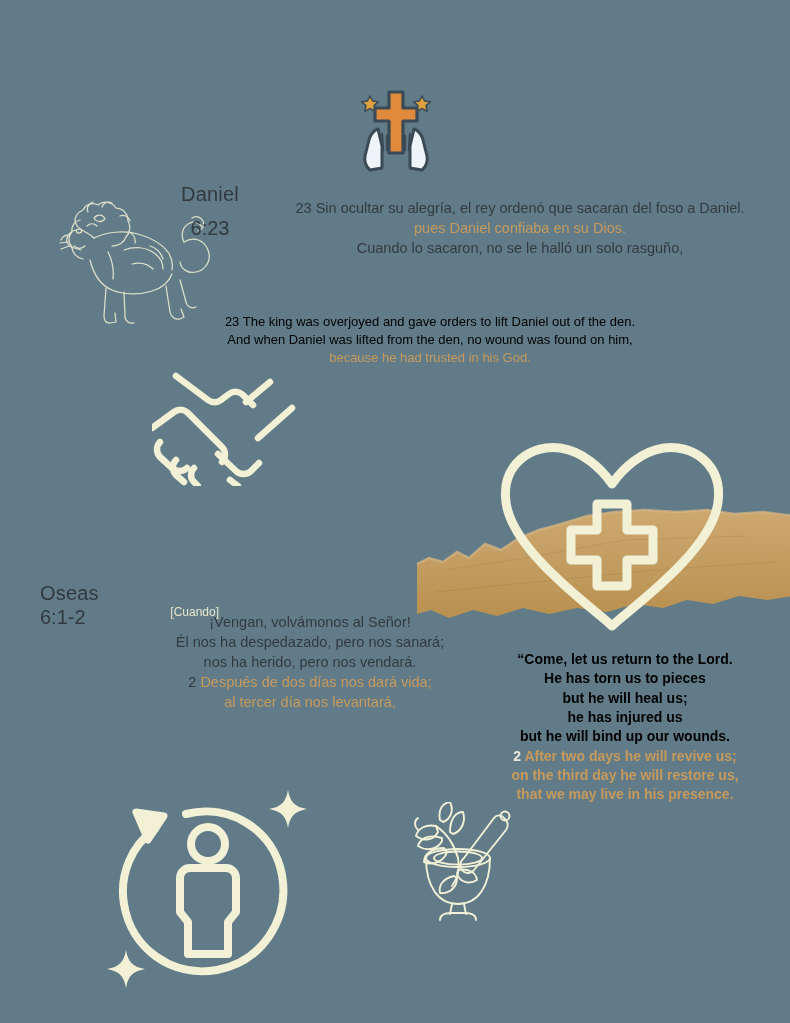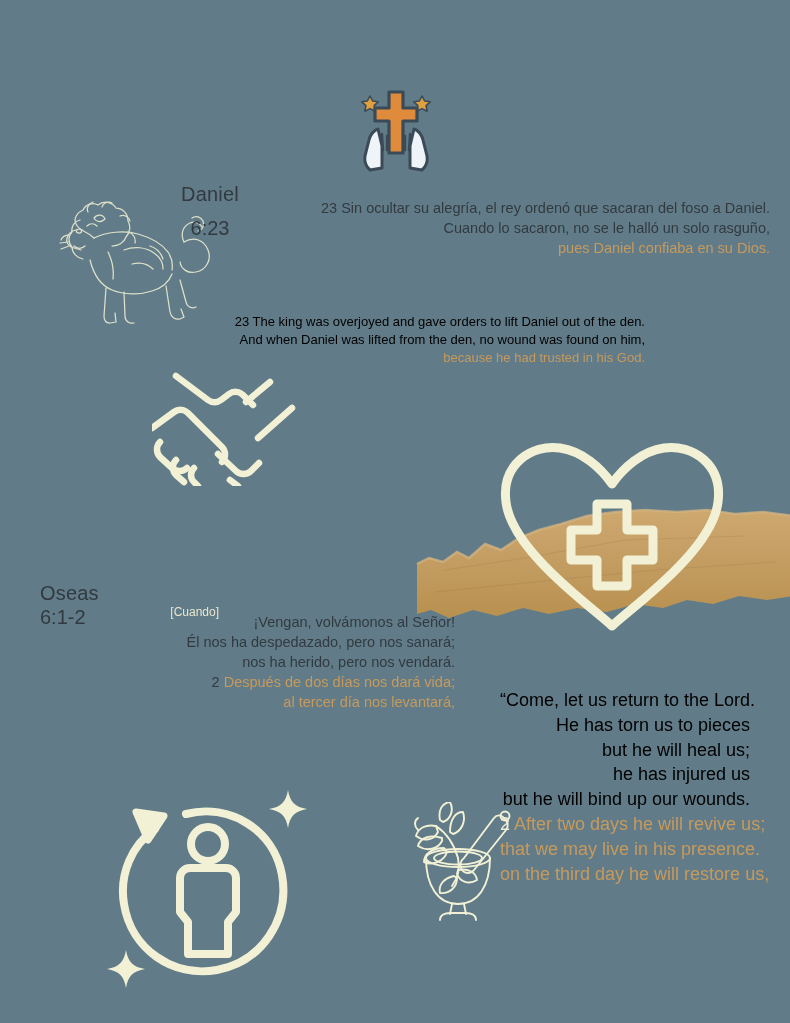--- a/index.html
+++ b/index.html
@@ -69,35 +69,35 @@
     color: #e9e7cd;
     position: absolute;
     right: -44px;
     top: 24px;
     white-space: nowrap;
   }
   #hosea-reference .ref-num { margin-top: 2px; }
 
   .verse {
     position: absolute;
-    text-align: right;
+    text-align: center;
     line-height: 1.38;
     font-size: 14.5px;
   }
   .verse .line { display: block; white-space: nowrap; }
   .dark { color: #323a40; }
   .light { color: #000000; }
   .gold { color: #c79a5c; }
   .vnum-dark { color: #323a40; }
   .vnum-light { color: #e8e7d8; }
 
   #daniel-verse-es { left: 270px; top: 198px; width: 500px; font-size: 14.5px; }
   #daniel-verse-en { left: 215px; top: 313px; width: 430px; font-size: 13px; }
   #hosea-verse-es  { left: 165px; top: 612px; width: 290px; font-size: 14.5px; }
-  #hosea-verse-en  { left: 500px; top: 688px; width: 250px; font-size: 18px; }
+  #hosea-verse-en  { left: 500px; top: 650px; width: 250px; font-size: 14px; font-weight: bold; }
 </style>
 </head>
 <body>
 
 <div class="poster">
 
   <div class="layer" id="praying-hands-icon">
     <svg viewBox="0 0 96 90" width="96" height="90">
 
       <g fill="#e0a040" stroke="#3a4a57" stroke-width="1.6" stroke-linejoin="round">
@@ -152,22 +152,22 @@
     </svg>
   </div>
 
   <div class="ref-block" id="daniel-reference">
     <span class="ref-name">Daniel</span>
     <span class="ref-num">6:23</span>
   </div>
 
   <div class="verse" id="daniel-verse-es">
     <span class="line dark">23 Sin ocultar su alegría, el rey ordenó que sacaran del foso a Daniel.</span>
+    <span class="line gold">pues Daniel confiaba en su Dios.</span>
     <span class="line dark">Cuando lo sacaron, no se le halló un solo rasguño,</span>
-    <span class="line gold">pues Daniel confiaba en su Dios.</span>
   </div>
 
   <div class="verse" id="daniel-verse-en">
     <span class="line light">23 The king was overjoyed and gave orders to lift Daniel out of the den.</span>
     <span class="line light">And when Daniel was lifted from the den, no wound was found on him,</span>
     <span class="line gold">because he had trusted in his God.</span>
   </div>
 
   <div class="layer" id="handshake-icon">
     <svg viewBox="0 0 172 118" width="172" height="118">
@@ -229,22 +229,22 @@
     <span class="line gold">al tercer día nos levantará,</span>
   </div>
 
   <div class="verse" id="hosea-verse-en">
     <span class="line light">“Come, let us return to the Lord.</span>
     <span class="line light">He has torn us to pieces</span>
     <span class="line light">but he will heal us;</span>
     <span class="line light">he has injured us</span>
     <span class="line light">but he will bind up our wounds.</span>
     <span class="line gold"><span class="vnum-light">2</span> <span>After two days he will revive us;</span></span>
+    <span class="line gold">on the third day he will restore us,</span>
     <span class="line gold">that we may live in his presence.</span>
-    <span class="line gold">on the third day he will restore us,</span>
   </div>
 
   <div class="layer" id="renewal-icon">
     <svg viewBox="0 0 215 212" width="215" height="212">
 
       <path d="M88 32 C132 21 176 48 184 93 C192 138 163 180 119 188 C75 196 33 167 26 122
                C21 92 34 63 57 47" fill="none" stroke="#f2f1d6" stroke-width="8" stroke-linecap="round"></path>
       <path d="M38 30 L66 34 L50 58 Z" fill="#f2f1d6" stroke="#f2f1d6" stroke-width="7" stroke-linejoin="round"></path>
 
       <circle cx="110" cy="62" r="17" fill="none" stroke="#f2f1d6" stroke-width="8"></circle>

